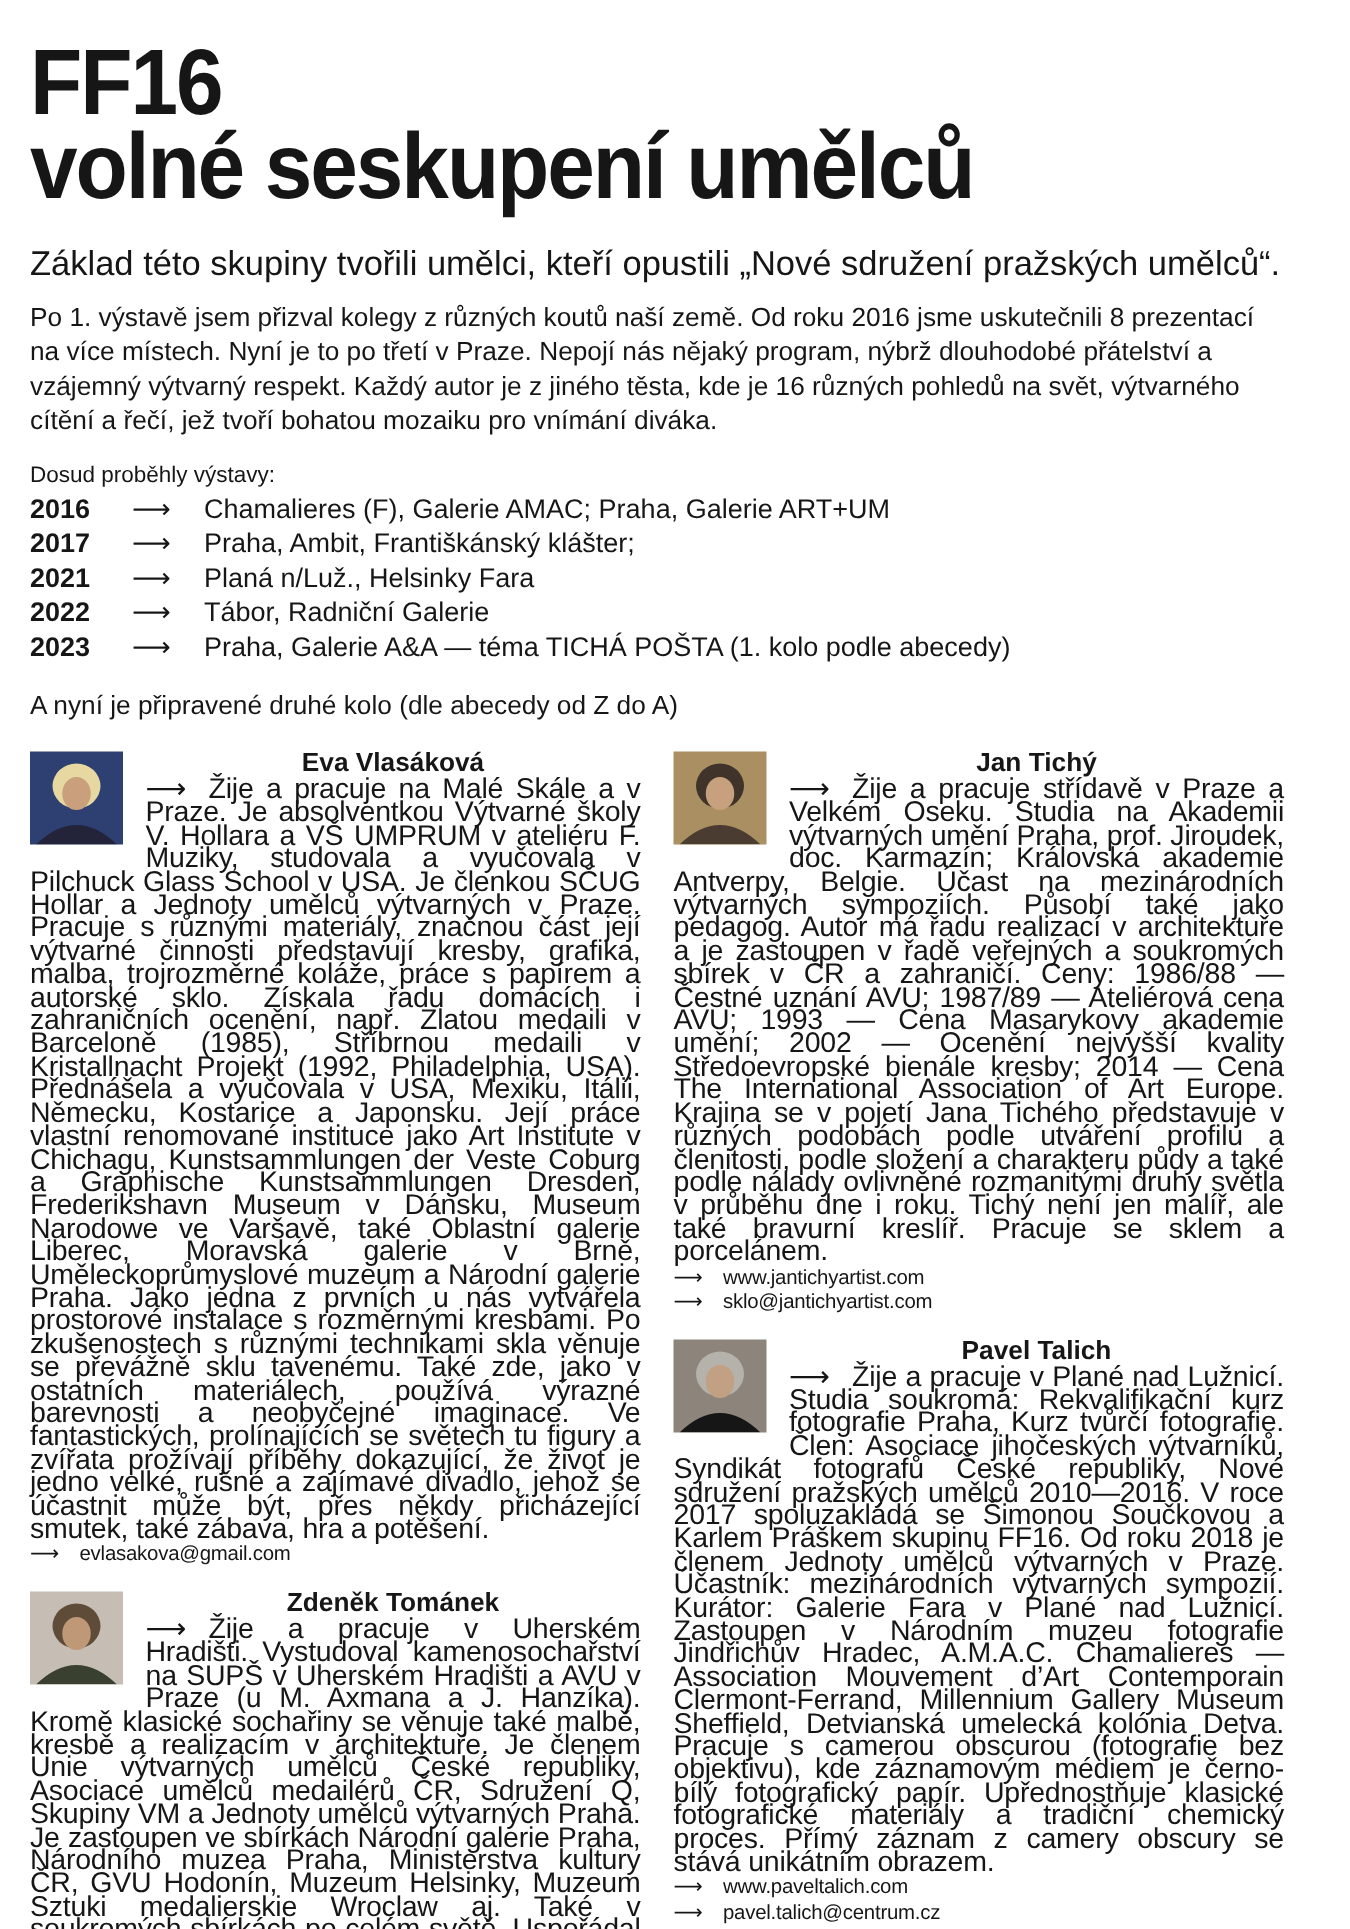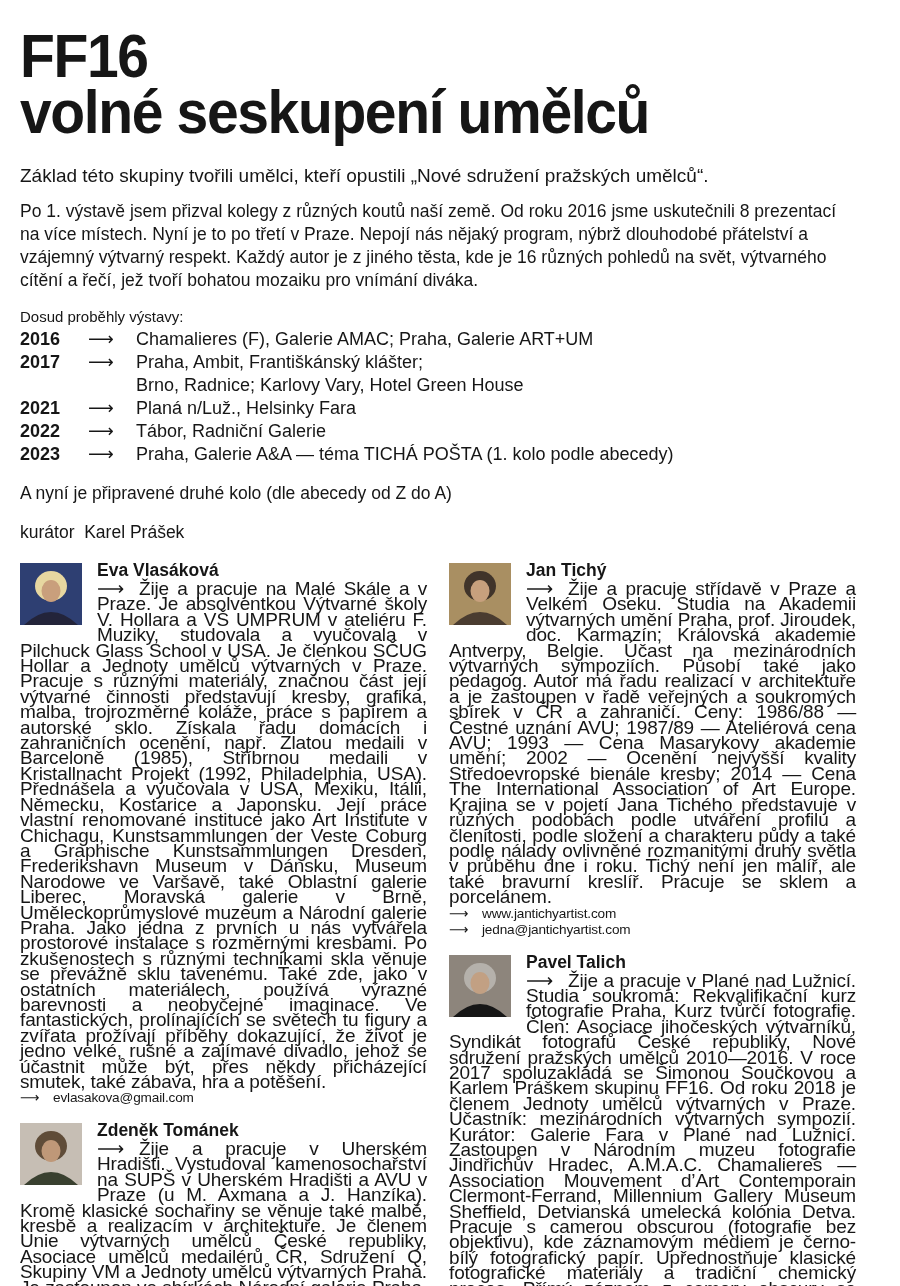--- a/index.html
+++ b/index.html
@@ -11,41 +11,41 @@
   .page{padding:22px 32px 0 20px;}
 
   
   h1{margin:6px 0 0 0;padding:0;}
   h1 .tl{
     display:block;font-size:62px;font-weight:bold;line-height:56px;
     letter-spacing:-1.5px;white-space:nowrap;
     transform:scaleX(.92);transform-origin:0 0;
   }
 
-  .lead{font-size:19px;line-height:23px;margin:24px 0 0 0;}
+  .lead{font-size:23px;line-height:23px;margin:24px 0 0 0;}
   .para{font-size:17.5px;line-height:23px;margin:13px 0 0 0;max-width:824px;}
   .ex-head{font-size:15px;line-height:23px;margin:13px 0 0 0;}
   .ex-list{margin:0;}
   .ex-row{display:flex;font-size:18px;line-height:23px;}
   .ex-year{flex:0 0 68px;font-weight:bold;}
   .ex-arrow{flex:0 0 48px;}
   .ex-venue{flex:1;}
   .next{font-size:17.5px;line-height:23px;margin:16px 0 0 0;}
   .curator{font-size:17.5px;line-height:23px;margin:16px 0 0 0;white-space:pre-wrap;}
 
   
   .grid{display:flex;gap:22px;margin-top:16px;}
   .col{width:407px;}
   .artist{margin:0 0 13px 0;}
   .photo{
     float:left;width:62px;height:62px;margin:3px 15px 3px 0;
     overflow:hidden;background:#888;
   }
   .photo svg{display:block;}
-  .artist h3{font-size:17.5px;line-height:20px;margin:0 0 1px 0;padding:0;}
+  .artist h3{font-size:17.5px;line-height:20px;margin:0 0 1px 0;padding:0;text-align:center;}
   .bio{
     font-size:19px;line-height:15.4px;letter-spacing:-0.15px;
     text-align:justify;margin:0;
   }
   .arr-lead{display:inline-block;width:42px;}
   .links{margin-top:1px;}
   .link-row{display:flex;font-size:13.6px;line-height:16.5px;letter-spacing:-0.15px;}
   .link-row .arr{flex:0 0 33px;}
 </style>
 </head>
@@ -69,44 +69,38 @@
       <span class="ex-year">2016</span>
       <span class="ex-arrow">⟶</span>
       <span class="ex-venue">Chamalieres (F), Galerie AMAC; Praha, Galerie ART+UM</span>
     </div>
     <div class="ex-row">
       <span class="ex-year">2017</span>
       <span class="ex-arrow">⟶</span>
       <span class="ex-venue">Praha, Ambit, Františkánský klášter;</span>
     </div>
     <div class="ex-row">
-      <span class="ex-year"></span>
-      <span class="ex-arrow"></span>
-      <span class="ex-venue">Brno, Radnice; Karlovy Vary, Hotel Green House</span>
-    </div>
-    <div class="ex-row">
       <span class="ex-year">2021</span>
       <span class="ex-arrow">⟶</span>
       <span class="ex-venue">Planá n/Luž., Helsinky Fara</span>
     </div>
     <div class="ex-row">
       <span class="ex-year">2022</span>
       <span class="ex-arrow">⟶</span>
       <span class="ex-venue">Tábor, Radniční Galerie</span>
     </div>
     <div class="ex-row">
       <span class="ex-year">2023</span>
       <span class="ex-arrow">⟶</span>
       <span class="ex-venue">Praha, Galerie A&amp;A — téma TICHÁ POŠTA (1. kolo podle abecedy)</span>
     </div>
   </div>
 
   <p class="next">A nyní je připravené druhé kolo (dle abecedy od Z do A)</p>
 
-  <p class="curator">kurátor  Karel Prášek</p>
 
   <div class="grid">
 
     <div class="col">
 
       <article class="artist">
         <div class="photo" style="background: rgb(46, 63, 114);">
             <svg viewBox="0 0 62 62" width="62" height="62" xmlns="http://www.w3.org/2000/svg">
               <ellipse cx="31" cy="23" rx="16" ry="15" fill="#e7d7a0"></ellipse>
               <ellipse cx="31" cy="28" rx="9.5" ry="11" fill="#c99f7c"></ellipse>
@@ -159,21 +153,21 @@
           </div>
         <h3>Jan Tichý</h3>
         <p class="bio"><span class="arr-lead">⟶</span><span>Žije a pracuje střídavě v Praze a Velkém Oseku. Studia na Akademii výtvarných umění Praha, prof. Jiroudek, doc. Karmazín; Královská akademie Antverpy, Belgie. Účast na mezinárodních výtvarných sympoziích. Působí také jako pedagog. Autor má řadu realizací v architektuře a je zastoupen v řadě veřejných a soukromých sbírek v ČR a zahraničí. Ceny: 1986/88 — Čestné uznání AVU; 1987/89 — Ateliérová cena AVU; 1993 — Cena Masarykovy akademie umění; 2002 — Ocenění nejvyšší kvality Středoevropské bienále kresby; 2014 — Cena The International Association of Art Europe. Krajina se v pojetí Jana Tichého představuje v různých podobách podle utváření profilu a členitosti, podle složení a charakteru půdy a také podle nálady ovlivněné rozmanitými druhy světla v průběhu dne i roku. Tichý není jen malíř, ale také bravurní kreslíř. Pracuje se sklem a porcelánem.</span></p>
         <div class="links">
           <div class="link-row">
             <span class="arr">⟶</span>
             <span>www.jantichyartist.com</span>
           </div>
           <div class="link-row">
             <span class="arr">⟶</span>
-            <span>jedna@jantichyartist.com</span>
+            <span>sklo@jantichyartist.com</span>
           </div>
         </div>
       </article>
 
       <article class="artist">
         <div class="photo" style="background: rgb(141, 133, 124);">
             <svg viewBox="0 0 62 62" width="62" height="62" xmlns="http://www.w3.org/2000/svg">
               <ellipse cx="31" cy="23" rx="16" ry="15" fill="#b5b1ab"></ellipse>
               <ellipse cx="31" cy="28" rx="9.5" ry="11" fill="#c2a083"></ellipse>
               <path d="M4 62 Q31 36 58 62 Z" fill="#161616"></path>

